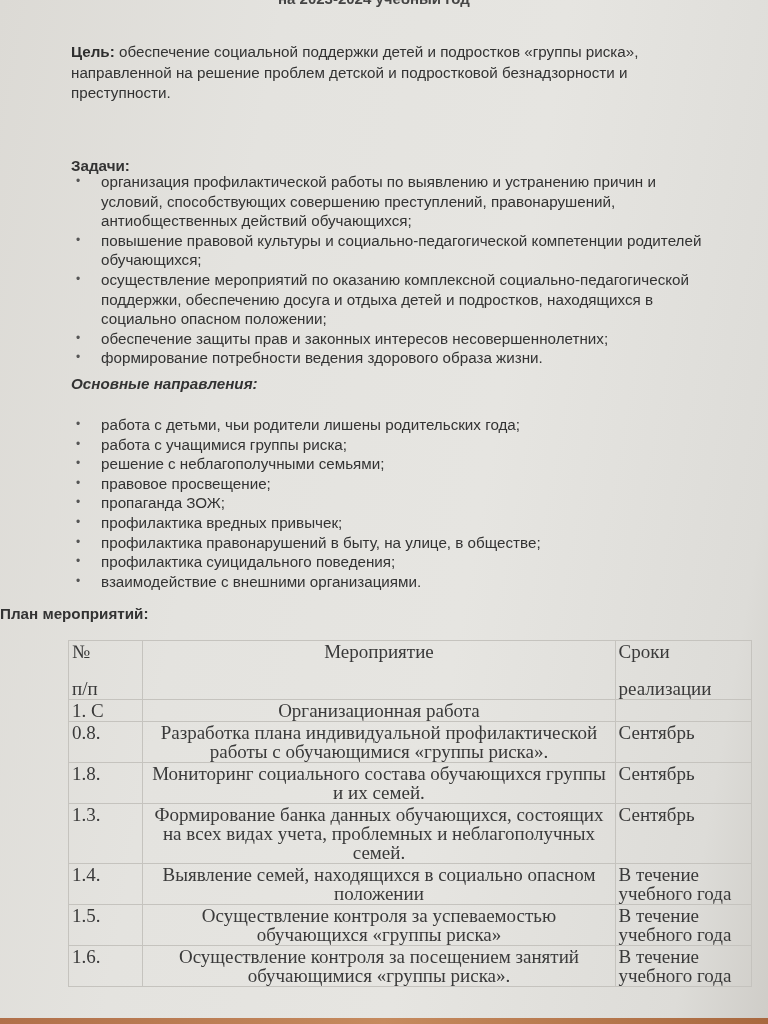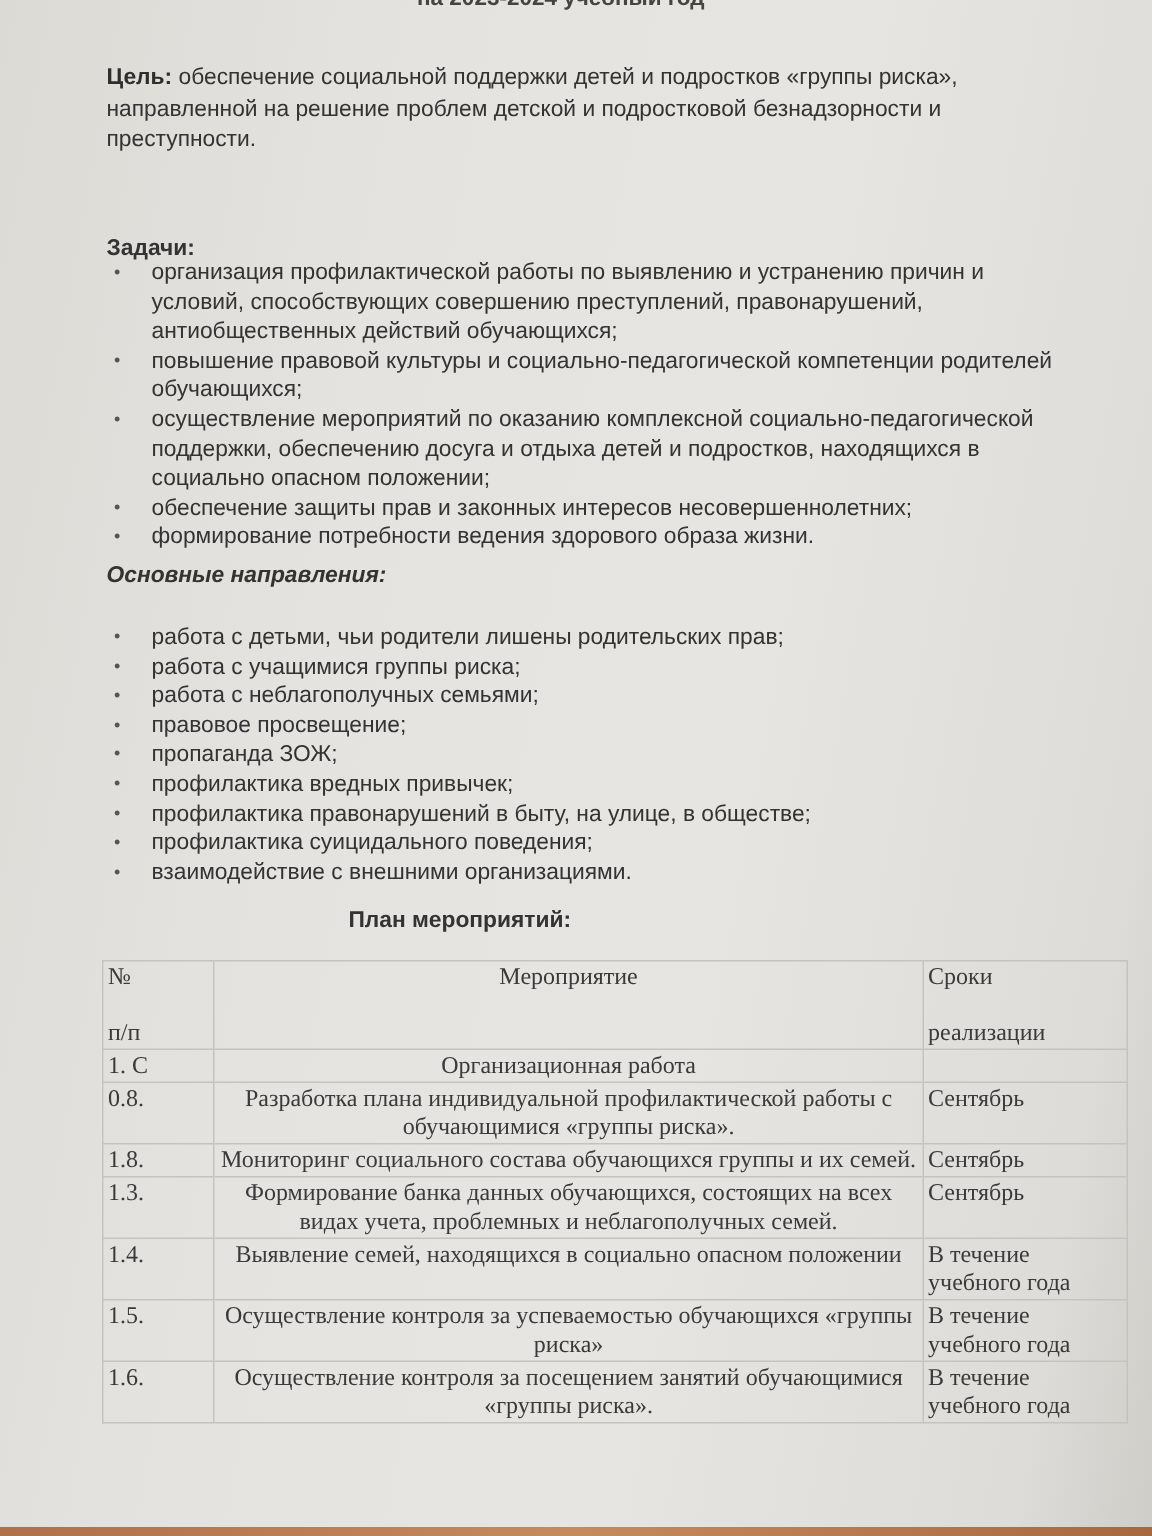--- a/index.html
+++ b/index.html
@@ -34,25 +34,25 @@
   ul.blist li { position: relative; padding-left: 30px; }
   ul.blist li .bullet {
     position: absolute; left: 5px; top: 0; font-size: 12px; color: #555;
   }
   .tasks { top: 172px; }
   .h-dirs {
     position: absolute; left: 71px; top: 375px; font-size: 15.2px; font-weight: bold; font-style: italic;
   }
   .dirs { top: 415px; line-height: 19.2px; }
   .plan-title {
-    position: absolute; left: 0; width: 613px; top: 605px; text-align: center; font-size: 15.2px; font-weight: bold;
+    position: absolute; left: 0; width: 613px; top: 605px; font-size: 15.2px; font-weight: bold;
   }
   table.plan {
     position: absolute; left: 68px; top: 640px; width: 684px;
-    border-collapse: collapse; font-size: 16px; line-height: 19px;
+    border-collapse: collapse; font-size: 19px; line-height: 19px;
   }
   table.plan td {
     border: 1px solid #c5c3be; vertical-align: top; padding: 1px 3px 1px 3px;
   }
   table.plan td.c1 { width: 68px; }
   table.plan td.c2 { width: 470px; text-align: center; }
   table.plan td.c3 { width: 130px; }
   .hdr-gap { display: block; height: 18px; }
 </style>
 </head>
@@ -72,23 +72,23 @@
     <li><span class="bullet">•</span><span>организация профилактической работы по выявлению и устранению причин и условий, способствующих совершению преступлений, правонарушений, антиобщественных действий обучающихся;</span></li>
     <li><span class="bullet">•</span><span>повышение правовой культуры и социально-педагогической компетенции родителей обучающихся;</span></li>
     <li><span class="bullet">•</span><span>осуществление мероприятий по оказанию комплексной социально-педагогической поддержки, обеспечению досуга и отдыха детей и подростков, находящихся в социально опасном положении;</span></li>
     <li><span class="bullet">•</span><span>обеспечение защиты прав и законных интересов несовершеннолетних;</span></li>
     <li><span class="bullet">•</span><span>формирование потребности ведения здорового образа жизни.</span></li>
   </ul>
 
   <div class="h-dirs sans">Основные направления:</div>
 
   <ul class="blist dirs sans">
-    <li><span class="bullet">•</span><span>работа с детьми, чьи родители лишены родительских прав;</span></li>
+    <li><span class="bullet">•</span><span>работа с детьми, чьи родители лишены родительских года;</span></li>
     <li><span class="bullet">•</span><span>работа с учащимися группы риска;</span></li>
-    <li><span class="bullet">•</span><span>работа с неблагополучных семьями;</span></li>
+    <li><span class="bullet">•</span><span>решение с неблагополучными семьями;</span></li>
     <li><span class="bullet">•</span><span>правовое просвещение;</span></li>
     <li><span class="bullet">•</span><span>пропаганда ЗОЖ;</span></li>
     <li><span class="bullet">•</span><span>профилактика вредных привычек;</span></li>
     <li><span class="bullet">•</span><span>профилактика правонарушений в быту, на улице, в обществе;</span></li>
     <li><span class="bullet">•</span><span>профилактика суицидального поведения;</span></li>
     <li><span class="bullet">•</span><span>взаимодействие с внешними организациями.</span></li>
   </ul>
 
   <div class="plan-title sans">План мероприятий:</div>
 

